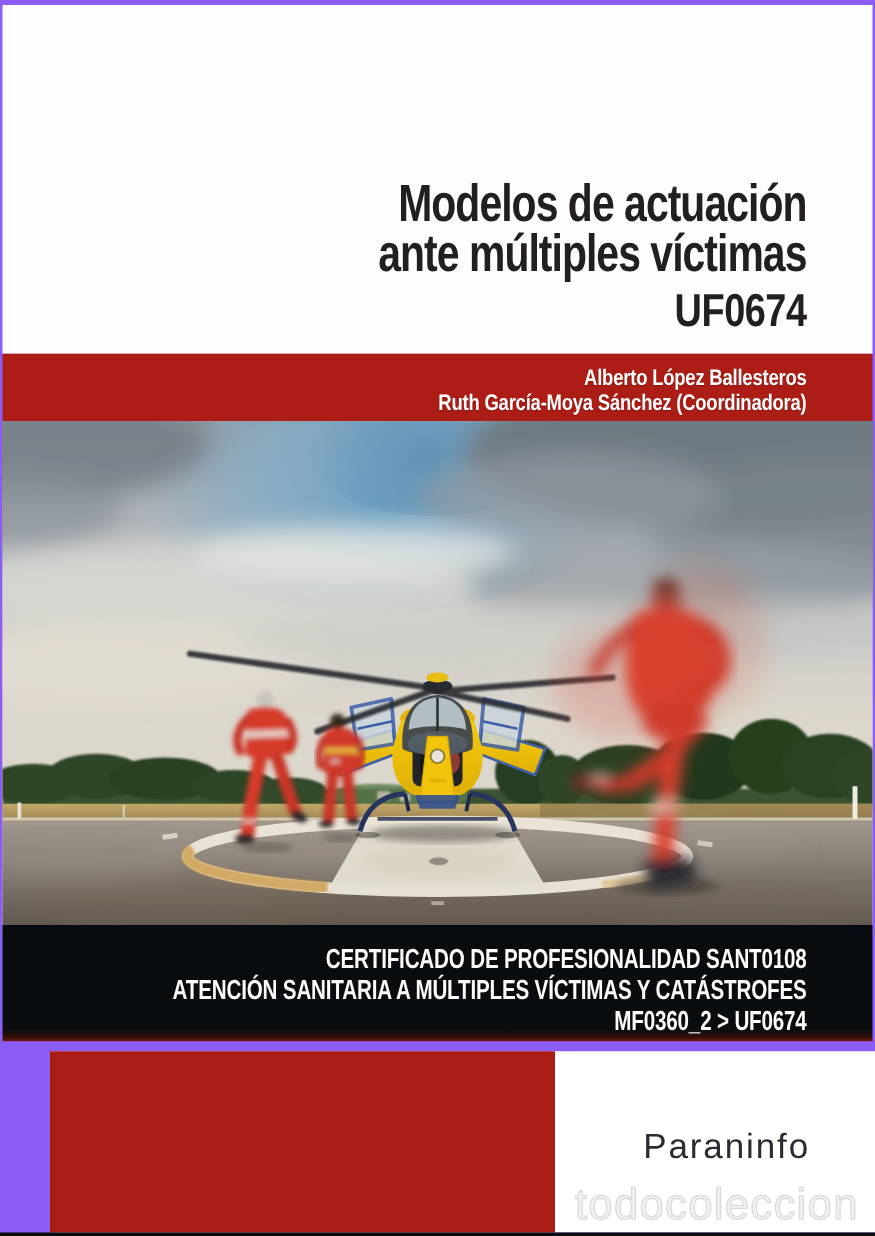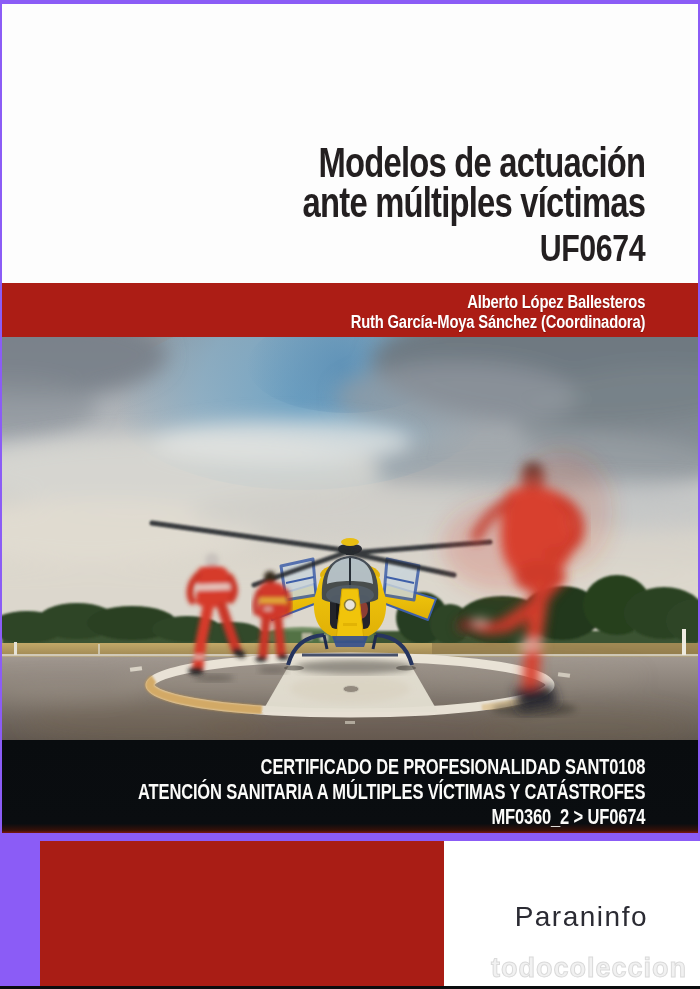--- a/index.html
+++ b/index.html
@@ -63,21 +63,21 @@
   .bottom-red{
     position:absolute;left:0;top:0;width:404px;height:100%;
     background:#a91d15;
   }
   .publisher{
     position:absolute;right:52px;top:60px;
     color:#2b2b33;font-size:28px;font-weight:400;letter-spacing:1.5px;
   }
   .watermark{
     position:absolute;right:13px;bottom:2px;
-    font-size:27px;font-weight:700;letter-spacing:1px;
+    font-size:35px;font-weight:400;letter-spacing:1px;
     color:#f1f1f1;-webkit-text-stroke:1px #dadada;
     text-shadow:0 0 2px rgba(255,255,255,.95);
     white-space:nowrap;
   }
   .bottom-border{position:absolute;left:0;right:0;bottom:0;height:3px;background:#0a0c0e;}
 </style>
 </head>
 <body>
 
 <div class="cover">

